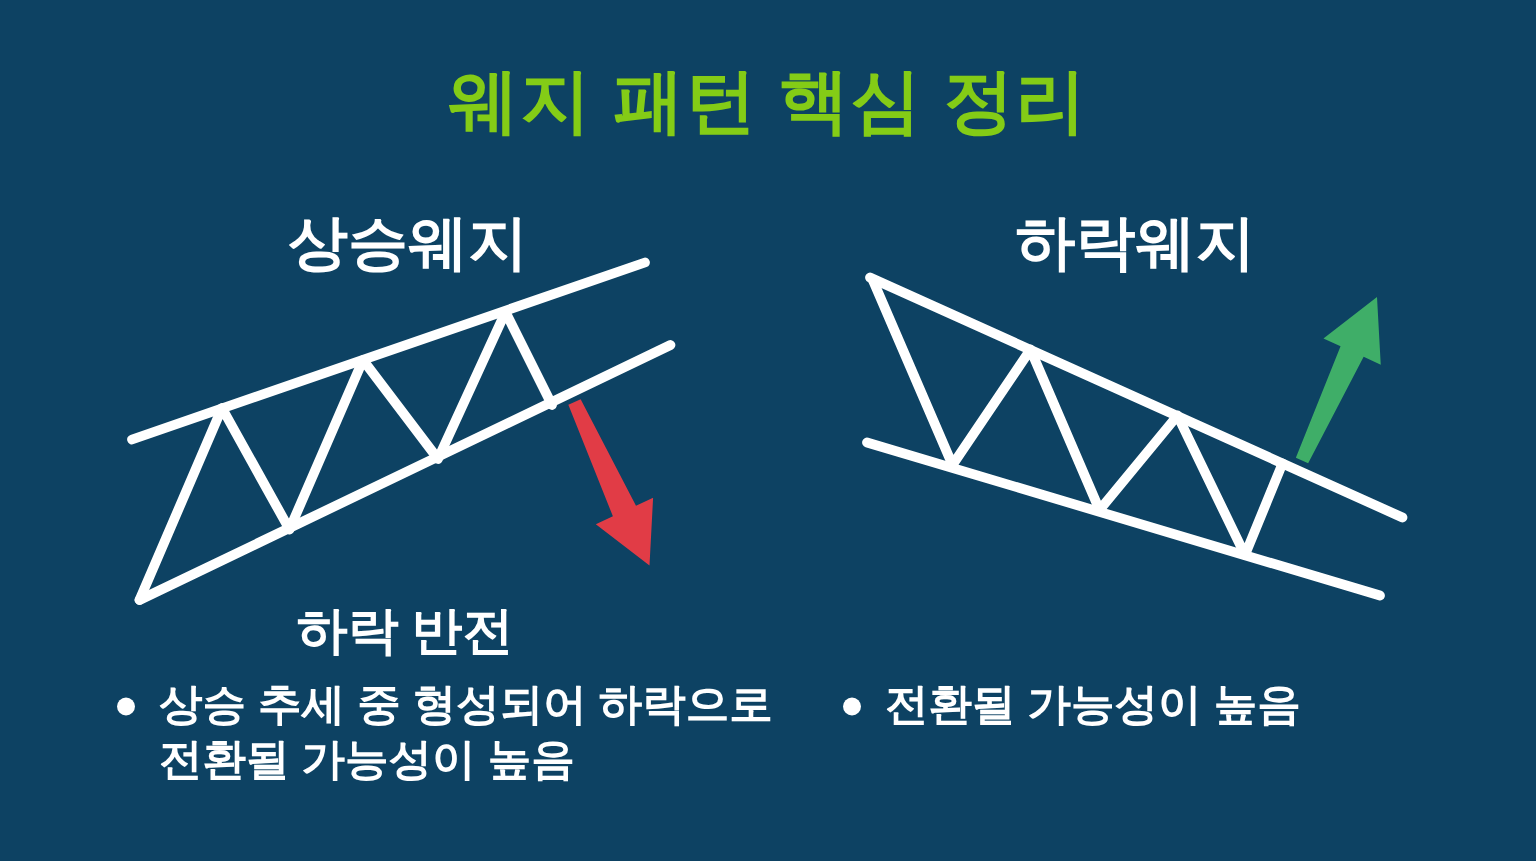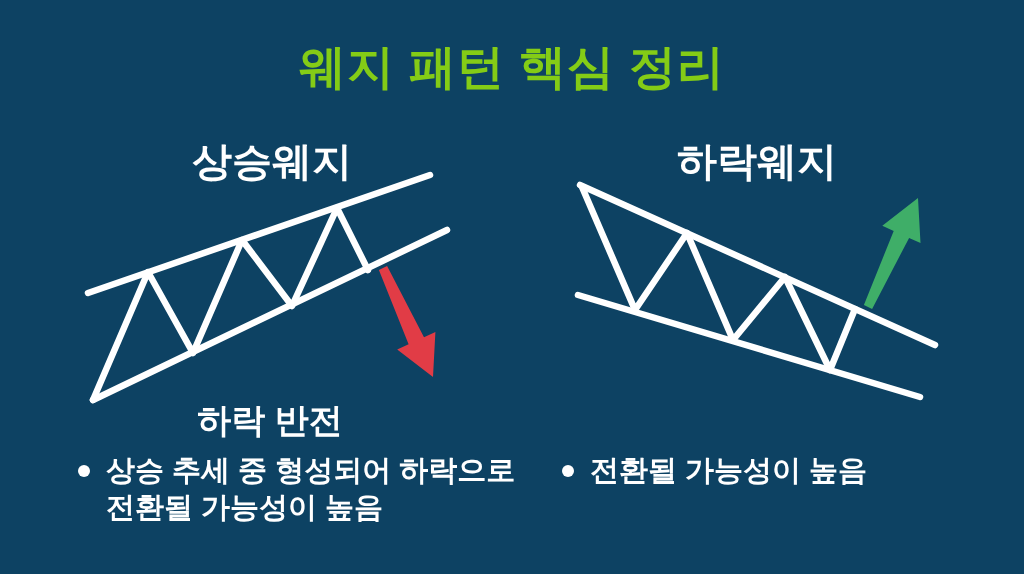--- a/index.html
+++ b/index.html
@@ -43,20 +43,21 @@
     stroke-linecap: round;
     stroke-linejoin: round;
   }
   .sublabel {
     position: absolute;
     top: 398px;
     width: 320px;
     text-align: center;
     font-size: 34px;
     font-weight: 800;
+    font-family: Liberation Serif, serif;
   }
   .sublabel.left-col  { left: 110px; }
   .sublabel.right-col { left: 596px; }
   .bullet {
     position: absolute;
     top: 452px;
     display: flex;
     gap: 16px;
     font-size: 29px;
     font-weight: 700;

